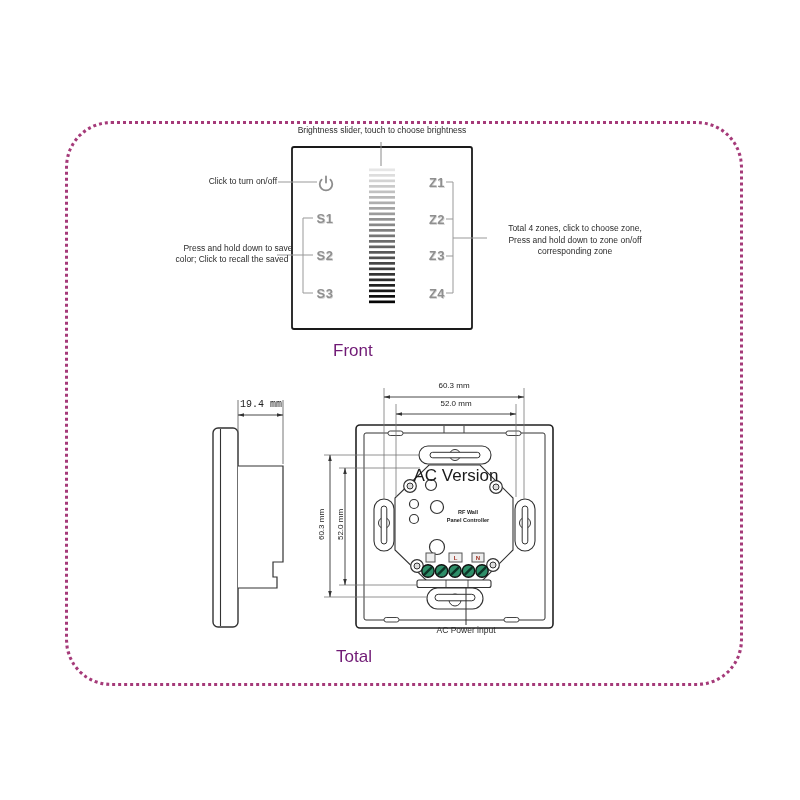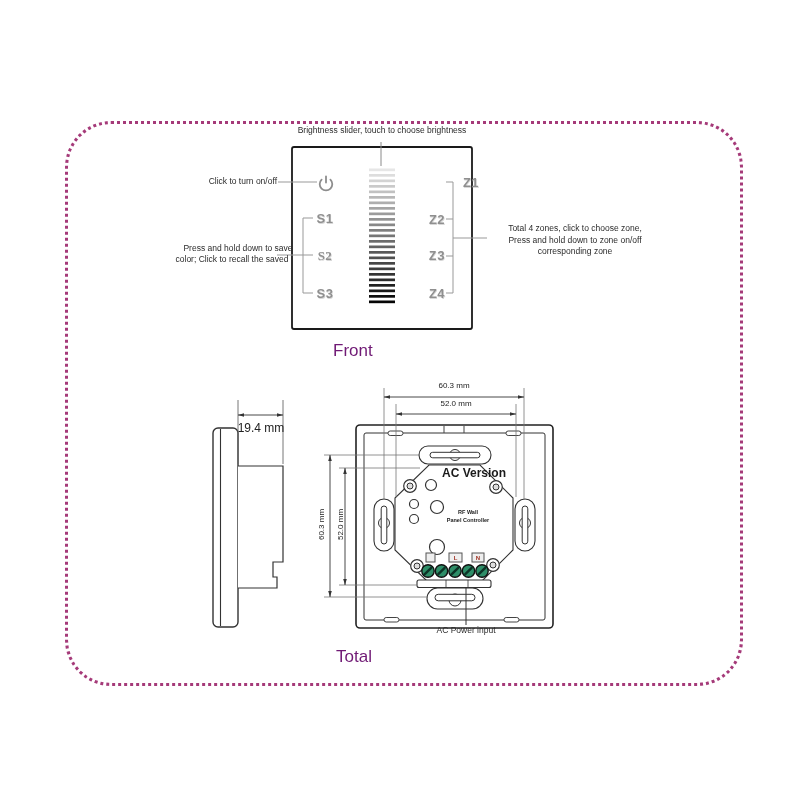--- a/index.html
+++ b/index.html
@@ -8,21 +8,21 @@
   .pink-border{position:absolute;left:65px;top:121px;width:678px;height:565px;
                box-sizing:border-box;border:3px dotted #a53a79;border-radius:46px;}
   svg.art{position:absolute;left:0;top:0;}
   .txt{position:absolute;font-size:8.5px;line-height:1.2;color:#2b2b2b;white-space:nowrap;}
   .c{text-align:center;} .r{text-align:right;} .l{text-align:center;}
   .touch-label{position:absolute;width:26px;text-align:center;font-size:13px;font-weight:bold;
                color:#8f8f8f;letter-spacing:0.5px;text-shadow:0.6px 0.6px 0 #d8d8d8;}
   .caption{position:absolute;font-size:17px;color:#701a75;text-align:left;}
   .dim{position:absolute;font-size:8px;color:#222;text-align:center;white-space:nowrap;}
   .dim.rot{transform:rotate(-90deg);transform-origin:center center;}
-  .module-title{position:absolute;font-size:12px;font-weight:bold;color:#1a1a1a;text-align:right;white-space:nowrap;}
+  .module-title{position:absolute;font-size:17px;font-weight:normal;color:#1a1a1a;text-align:center;white-space:nowrap;}
   .module-small{position:absolute;font-size:5.5px;font-weight:bold;color:#222;text-align:center;white-space:nowrap;}
   .term-label{position:absolute;font-size:6px;font-weight:bold;color:#a03325;text-align:center;}
 </style>
 </head>
 <body>
 
 <div id="stage">
 
   <div class="pink-border"></div>
 
@@ -198,30 +198,30 @@
 
   <div class="txt c" style="left:268px;top:125px;width:228px;">Brightness slider, touch to choose brightness</div>
   <div class="txt r" style="left:178px;top:176px;width:99px;">Click to turn on/off</div>
   <div class="txt l" style="left:172px;top:243px;width:132px;">Press and hold down to save</div>
   <div class="txt l" style="left:172px;top:254px;width:120px;">color; Click to recall the saved</div>
   <div class="txt l" style="left:490px;top:223px;width:170px;">Total 4 zones, click to choose zone,</div>
   <div class="txt l" style="left:490px;top:234.5px;width:170px;">Press and hold down to zone on/off</div>
   <div class="txt l" style="left:490px;top:246px;width:170px;">corresponding zone</div>
 
   <div class="touch-label" style="left:312px;top:211px;">S1</div>
-  <div class="touch-label" style="left:312px;top:248px;font-family:Liberation Serif, serif;">S2</div>
+  <div class="touch-label" style="left:312px;top:248px;">S2</div>
   <div class="touch-label" style="left:312px;top:286px;">S3</div>
-  <div class="touch-label" style="left:424px;top:175px;margin-left:34px;">Z1</div>
+  <div class="touch-label" style="left:424px;top:175px;">Z1</div>
   <div class="touch-label" style="left:424px;top:212px;">Z2</div>
   <div class="touch-label" style="left:424px;top:249px;font-family:Liberation Mono, monospace;">Z3</div>
   <div class="touch-label" style="left:424px;top:286px;">Z4</div>
 
   <div class="caption" style="left:333px;top:341px;width:104px;">Front</div>
 
-  <div class="dim" style="left:233px;top:421px;width:56px;font-size:12px;">19.4 mm</div>
+  <div class="dim" style="left:233px;top:399px;width:56px;font-size:10px;font-family:Liberation Mono, monospace;">19.4 mm</div>
   <div class="dim" style="left:414px;top:381px;width:80px;">60.3 mm</div>
   <div class="dim" style="left:416px;top:399px;width:80px;">52.0 mm</div>
   <div class="dim rot" style="left:293px;top:520px;width:56px;">60.3 mm</div>
   <div class="dim rot" style="left:312px;top:520px;width:56px;">52.0 mm</div>
 
   <div class="module-title" style="left:406px;top:466px;width:100px;">AC Version</div>
   <div class="module-small" style="left:433px;top:509px;width:70px;">RF Wall</div>
   <div class="module-small" style="left:433px;top:517px;width:70px;">Panel Controller</div>
 
   <div class="term-label" style="left:449px;top:554.5px;width:13px;">L</div>

